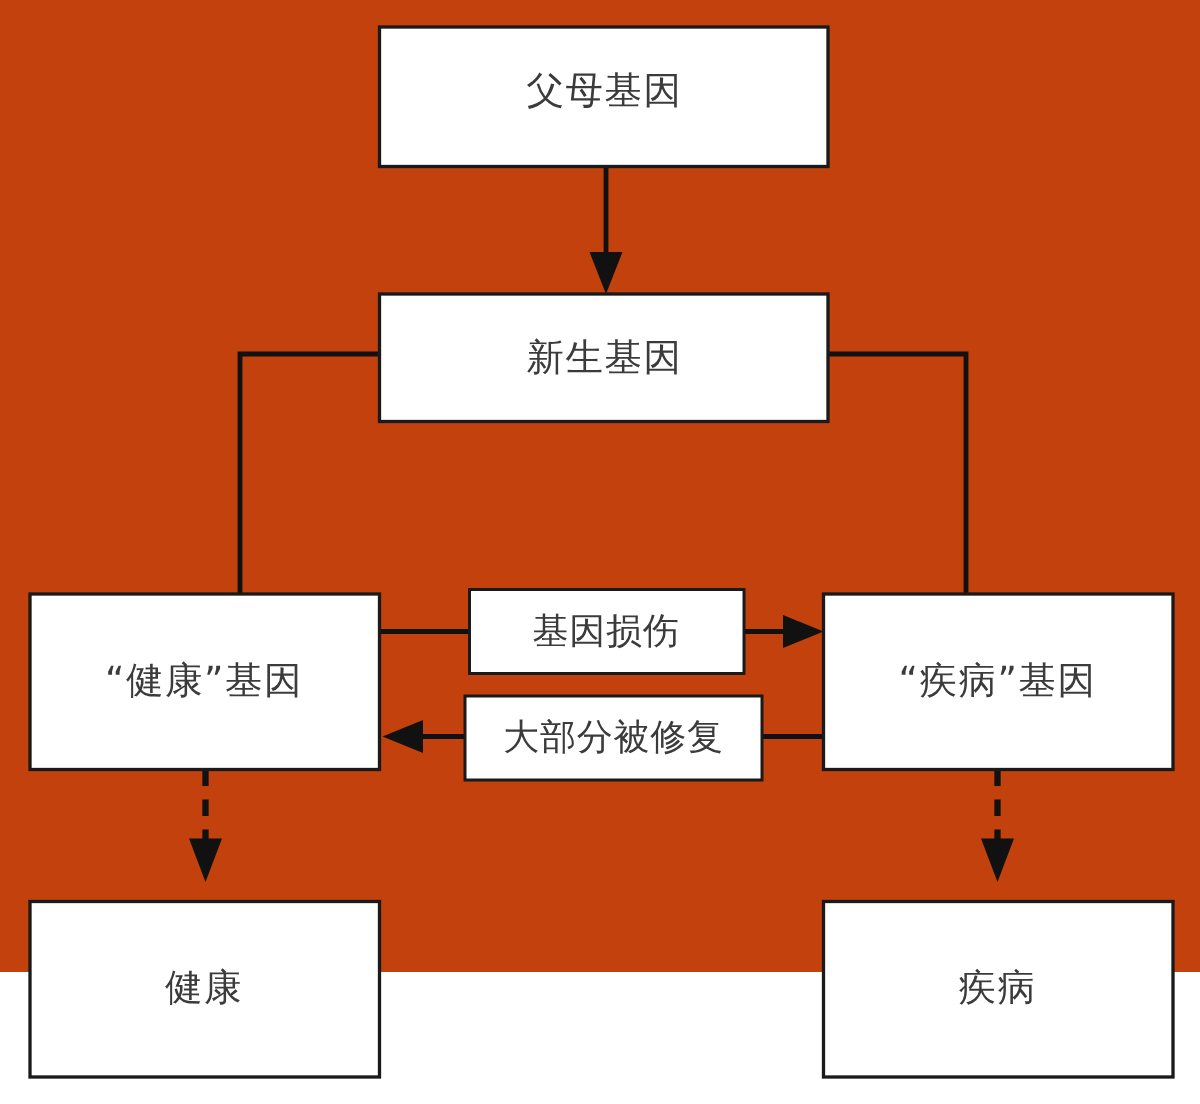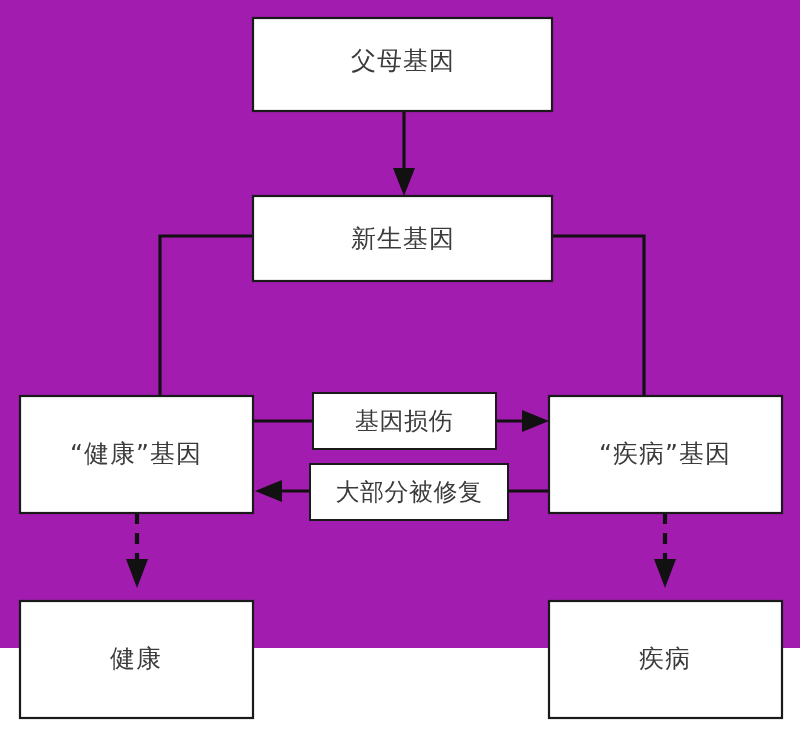--- a/index.html
+++ b/index.html
@@ -10,21 +10,21 @@
   body {
     width: 800px;
     height: 736px;
     font-family: "DejaVu Sans", "Liberation Sans", sans-serif;
     overflow: hidden;
   }
   #diagram-root {
     position: relative;
     width: 800px;
     height: 648px;
-    background: #a21caf;
+    background: #c2410c;
   }
   svg.flow {
     position: absolute;
     top: 0;
     left: 0;
     width: 800px;
     height: 736px;
     display: block;
   }
   .node-rect {

